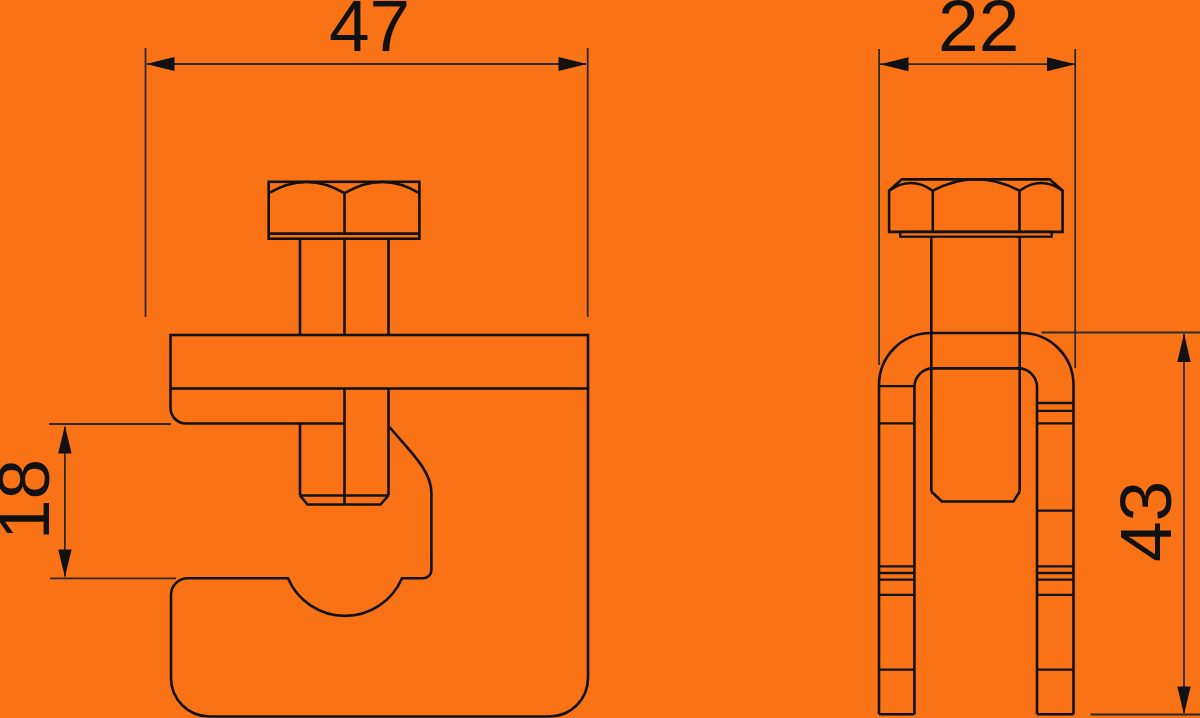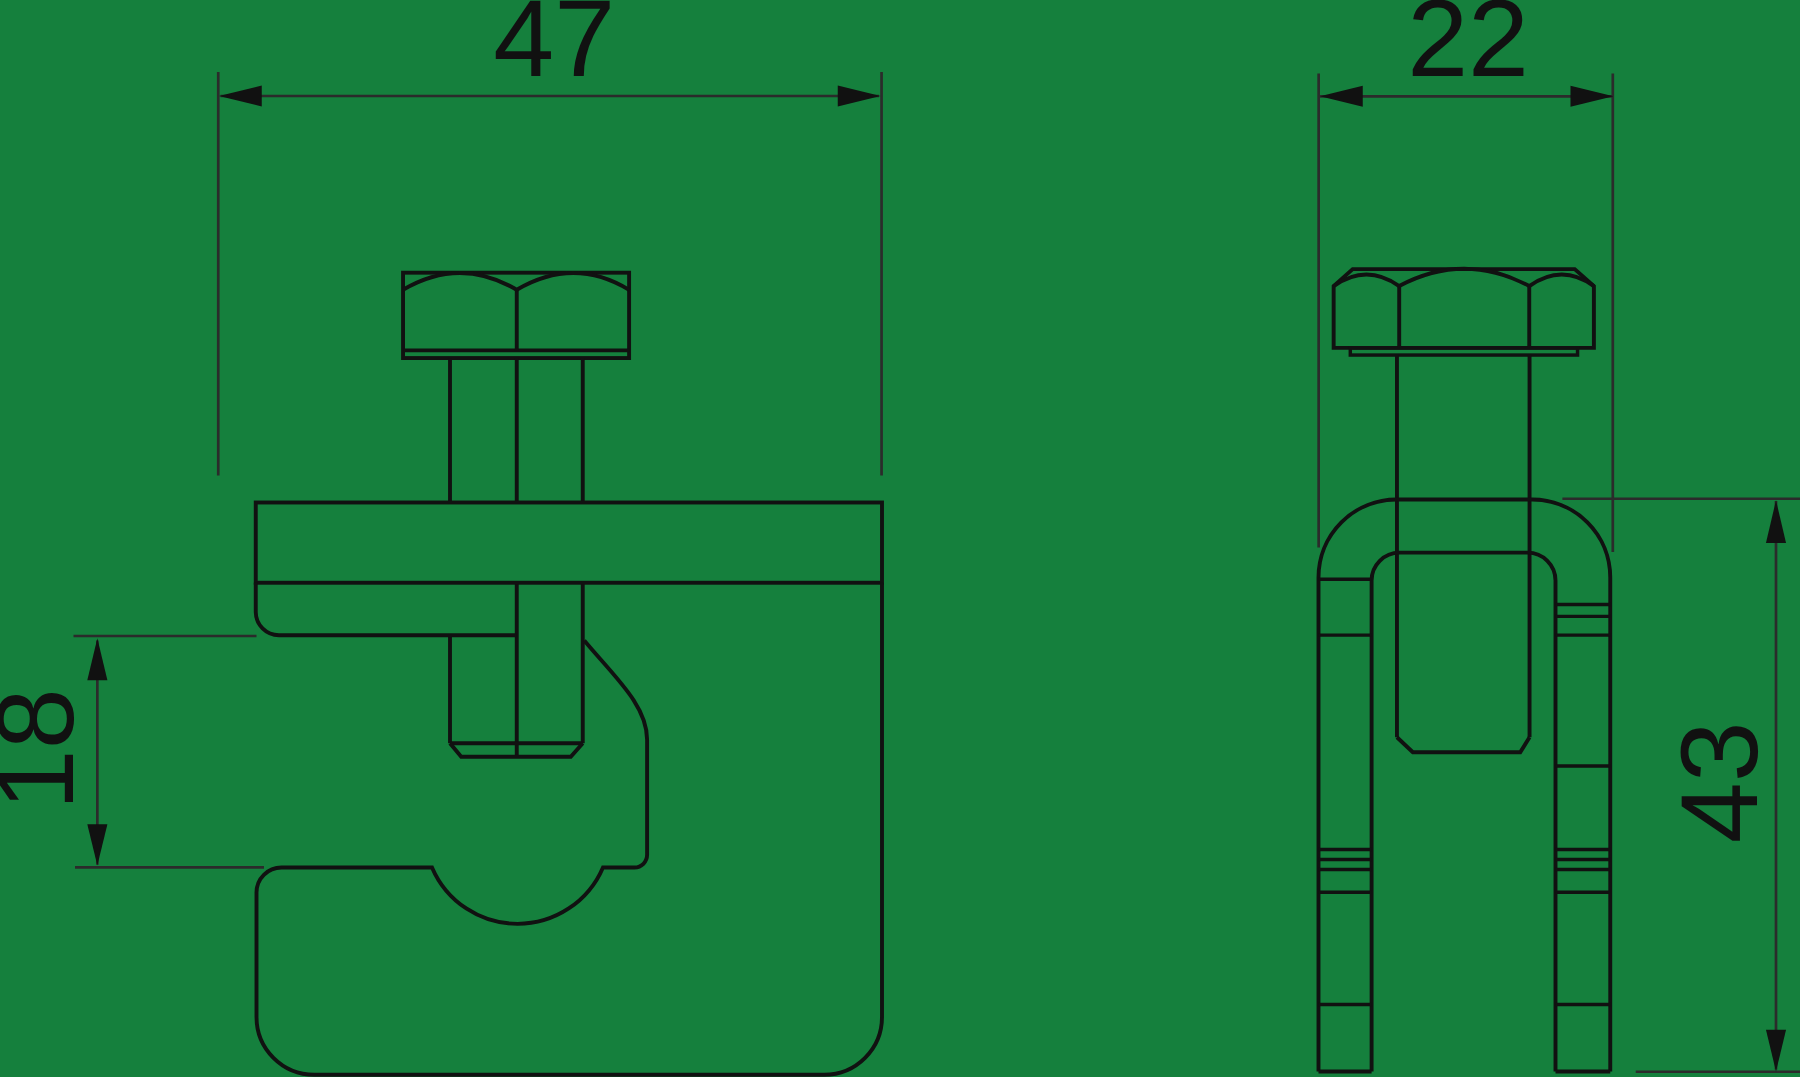--- a/index.html
+++ b/index.html
@@ -1,16 +1,16 @@
 <!DOCTYPE html>
 <html><head>
 <meta charset="utf-8">
 <style>
   html,body{margin:0;padding:0;background:#ffffff;}
-  #page{width:1200px;height:718px;position:relative;background:#15803d;overflow:hidden;}
+  #page{width:1200px;height:718px;position:relative;background:#f97316;overflow:hidden;}
   svg text{font-family:"Liberation Sans", sans-serif;fill:#111;}
 </style>
 </head>
 <body>
 <div id="page">
 <svg width="1200" height="718" viewBox="0 0 1200 718" fill="none">
 
   <g stroke="#2b2b2b" stroke-width="1.8">
     <line x1="145.5" y1="48" x2="145.5" y2="317"></line>
     <line x1="587.7" y1="48" x2="587.7" y2="317"></line>

